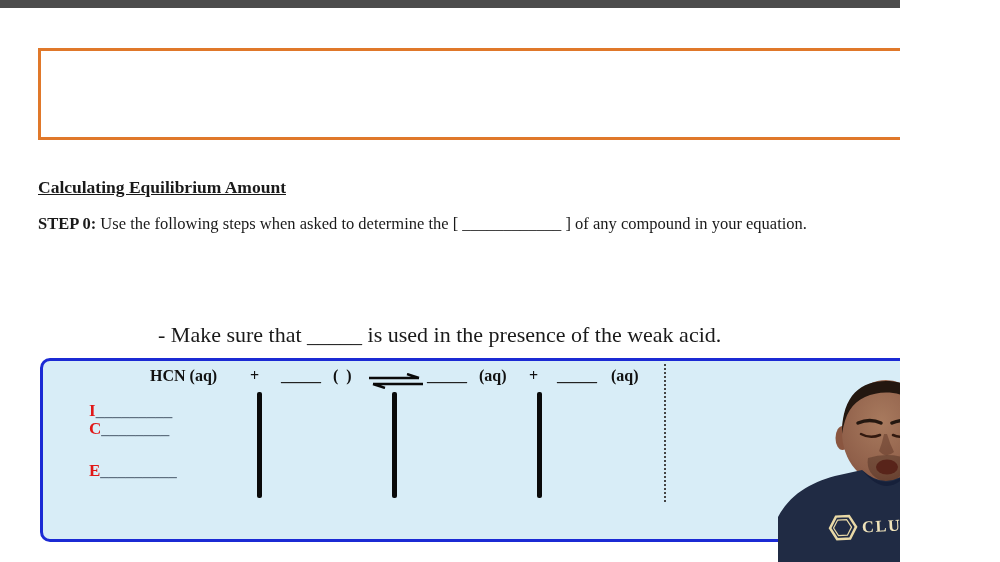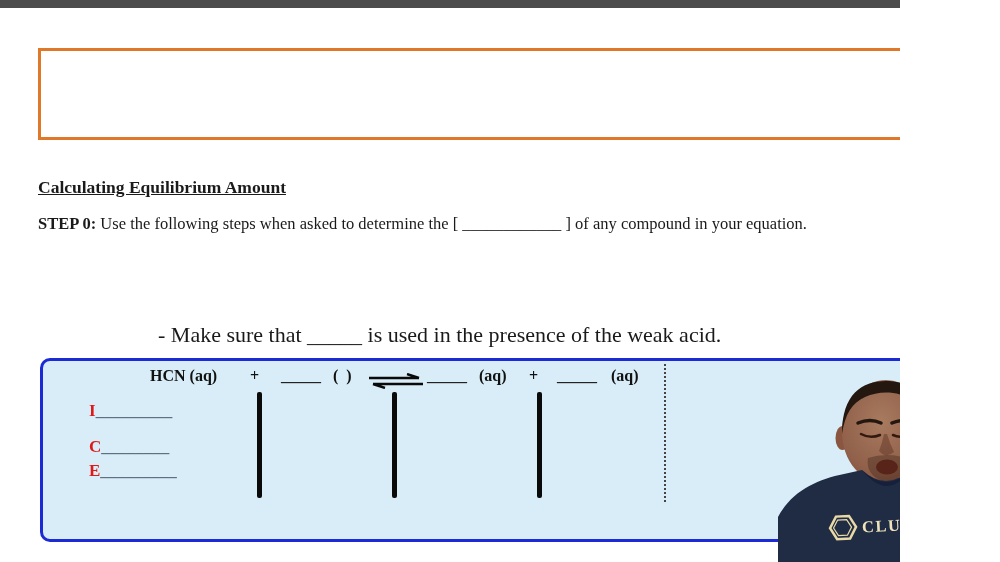--- a/index.html
+++ b/index.html
@@ -73,21 +73,21 @@
     width: 5px; height: 106px;
     background: #0a0a0a; border-radius: 2px;
   }
   .vbar1 { left: 214px; } .vbar2 { left: 349px; } .vbar3 { left: 494px; }
   .dotted-divider {
     position: absolute; left: 621px; top: 3px;
     height: 138px; width: 0;
     border-left: 2px dotted #444;
   }
   .ice-row { position: absolute; left: 18px; font-size: 17px; white-space: pre; margin-left: 28px; }
-  .row-i { top: 40px; } .row-c { top: 76px; } .row-e { top: 100px; text-align: right; }
+  .row-i { top: 40px; } .row-c { top: 58px; } .row-e { top: 100px; text-align: right; }
   .row-label { color: #e01818; font-weight: bold; }
   .row-blank { color: #5f7080; font-weight: bold; }
   
   .webcam {
     position: absolute; left: 778px; top: 376px;
     width: 222px; height: 186px;
   }
 </style>
 </head>
 <body>

